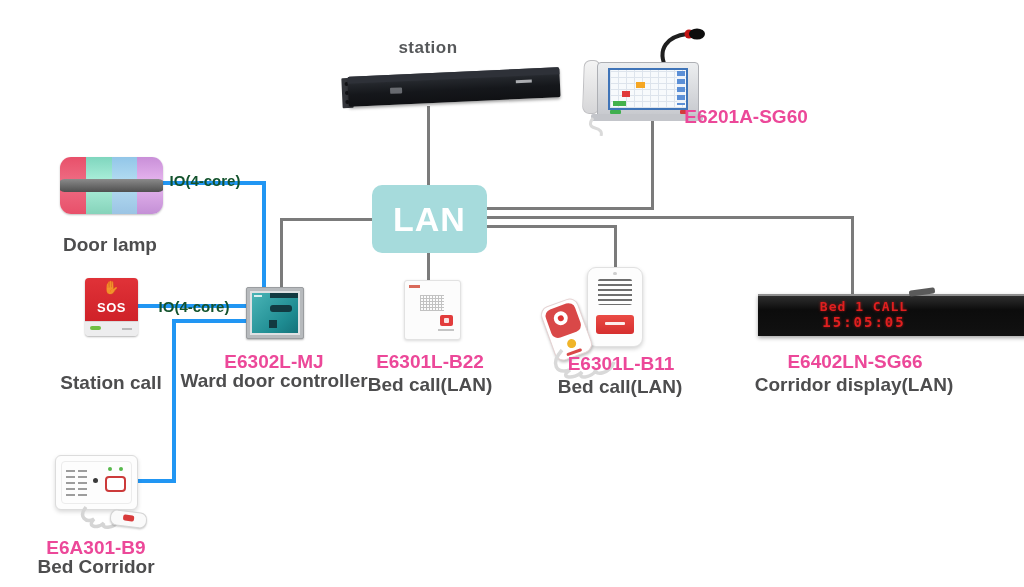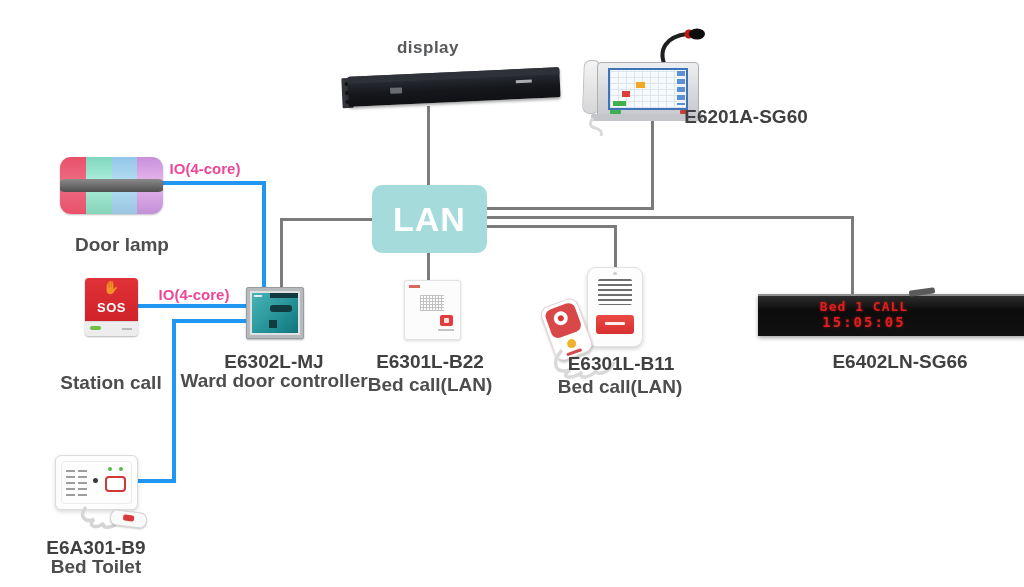--- a/index.html
+++ b/index.html
@@ -9,23 +9,23 @@
   }
   .abs{position:absolute;}
   
   .gline{position:absolute;background:#7b7b7b;z-index:1;}
   .bline{position:absolute;background:#2196f3;z-index:1;}
   
   .model,.name,.io,.server-label{
     position:absolute;white-space:nowrap;transform:translateX(-50%);
     font-weight:bold;z-index:5;
   }
-  .model{color:#404040;font-size:19px;}
+  .model{color:#ec4899;font-size:19px;}
   .name{color:#4d4d4e;font-size:19px;}
-  .io{color:#ec4899;font-size:15px;}
+  .io{color:#14532d;font-size:15px;margin-top:12px;}
   .server-label{color:#56585a;font-size:17px;letter-spacing:.5px;}
   
   .lan{
     position:absolute;left:372px;top:185px;width:115px;height:68px;
     background:#a6dbdc;border-radius:10px;z-index:2;
     display:flex;align-items:center;justify-content:center;
     color:#ffffff;font-size:34px;font-weight:bold;letter-spacing:1px;
   }
   
   .dev{position:absolute;z-index:3;}
@@ -135,21 +135,21 @@
   <div class="bline" style="left:262px;top:181px;width:4px;height:108px;"></div>
   <div class="bline" style="left:134px;top:304px;width:114px;height:4px;"></div>
   <div class="bline" style="left:172px;top:319px;width:78px;height:4px;"></div>
   <div class="bline" style="left:172px;top:319px;width:4px;height:164px;"></div>
   <div class="bline" style="left:134px;top:479px;width:42px;height:4px;"></div>
 
   <div class="lan">
     <span>LAN</span>
   </div>
 
-  <div class="server-label" style="left:428px;top:38px;">display</div>
+  <div class="server-label" style="left:428px;top:38px;">station</div>
   <div class="dev server">
     <div class="bracket">
         <i class="h1"></i>
         <i class="h2"></i>
         <i class="h3"></i>
       </div>
     <div class="body">
       <div class="edge"></div>
       <div class="logo"></div>
       <div class="tag"></div>
@@ -181,21 +181,21 @@
   <div class="model" style="left:746px;top:106px;">E6201A-SG60</div>
 
   <div class="dev lamp">
     <div class="seg s1"></div>
     <div class="seg s2"></div>
     <div class="seg s3"></div>
     <div class="seg s4"></div>
     <div class="band"></div>
   </div>
   <div class="io" style="left:205px;top:160px;">IO(4-core)</div>
-  <div class="name" style="left:110px;top:234px;margin-left:12px;">Door lamp</div>
+  <div class="name" style="left:110px;top:234px;">Door lamp</div>
 
   <div class="dev sos">
     <div class="red"></div>
     <div class="hand">✋</div>
     <div class="sostext">SOS</div>
     <div class="strip"></div>
     <div class="greenbtn"></div>
     <div class="striptxt"></div>
   </div>
   <div class="io" style="left:194px;top:286px;">IO(4-core)</div>
@@ -240,33 +240,34 @@
   <div class="model" style="left:621px;top:353px;">E6301L-B11</div>
   <div class="name" style="left:620px;top:376px;">Bed call(LAN)</div>
 
   <div class="dev cdisp">
     <div class="bracket"></div>
     <div class="led">
       <div class="l1">Bed 1 CALL</div>
       <div class="l2">15:05:05</div>
     </div>
   </div>
-  <div class="model" style="left:900px;top:351px;">E6402LN-SG66</div>
+  <div class="model" style="left:855px;top:351px;">E6402LN-SG66</div>
+  <div class="name" style="left:854px;top:374px;">Corridor display(LAN)</div>
 
   <div class="dev bst">
     <div class="plate"></div>
     <div class="gr1"></div>
     <div class="gr2"></div>
     <div class="mic"></div>
     <div class="led1"></div>
     <div class="led2"></div>
     <div class="btn"></div>
   </div>
   <svg class="cord" style="left:78px;top:505px;width:48px;height:26px;" viewBox="0 0 48 26">
     <path d="M8,2 C0,12 8,18 16,14 C8,22 20,24 26,18 C22,24 36,24 40,16" fill="none" stroke="#d5d5d5" stroke-width="3.5"></path>
   </svg>
   <div class="dev pendant">
     <div class="pbtn"></div>
   </div>
   <div class="model" style="left:96px;top:537px;">E6A301-B9</div>
-  <div class="name" style="left:96px;top:556px;">Bed Toilet</div>
+  <div class="name" style="left:96px;top:556px;">Bed Corridor</div>
 
 </div>
 
 </body></html>

